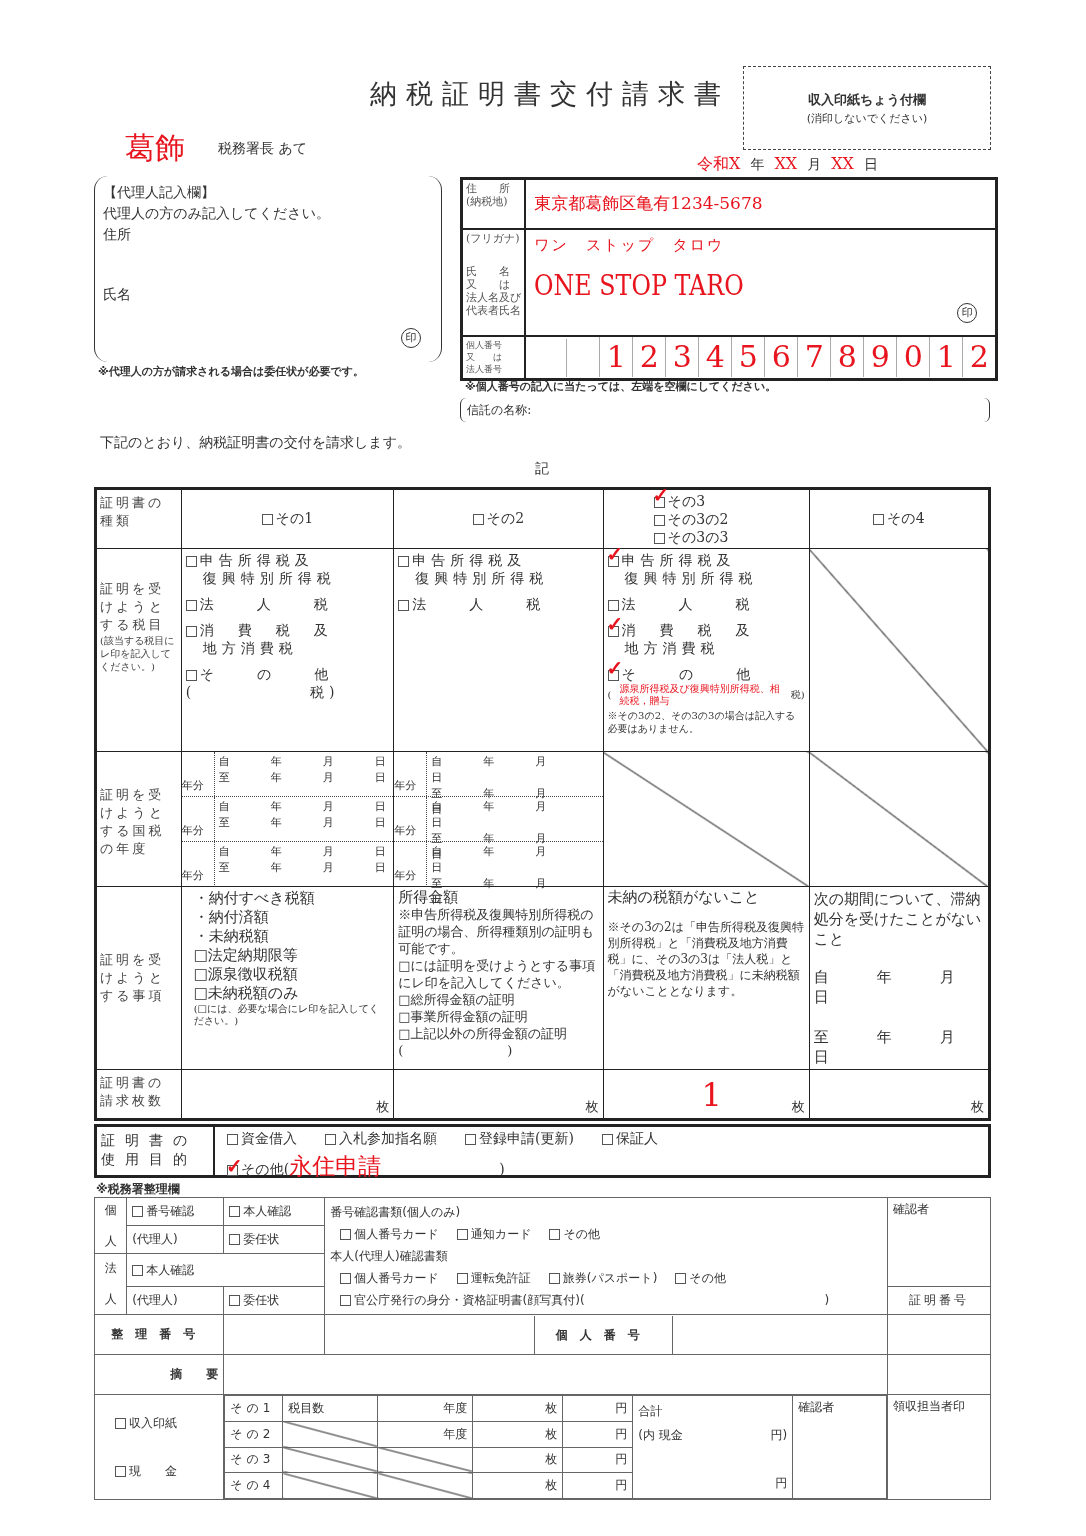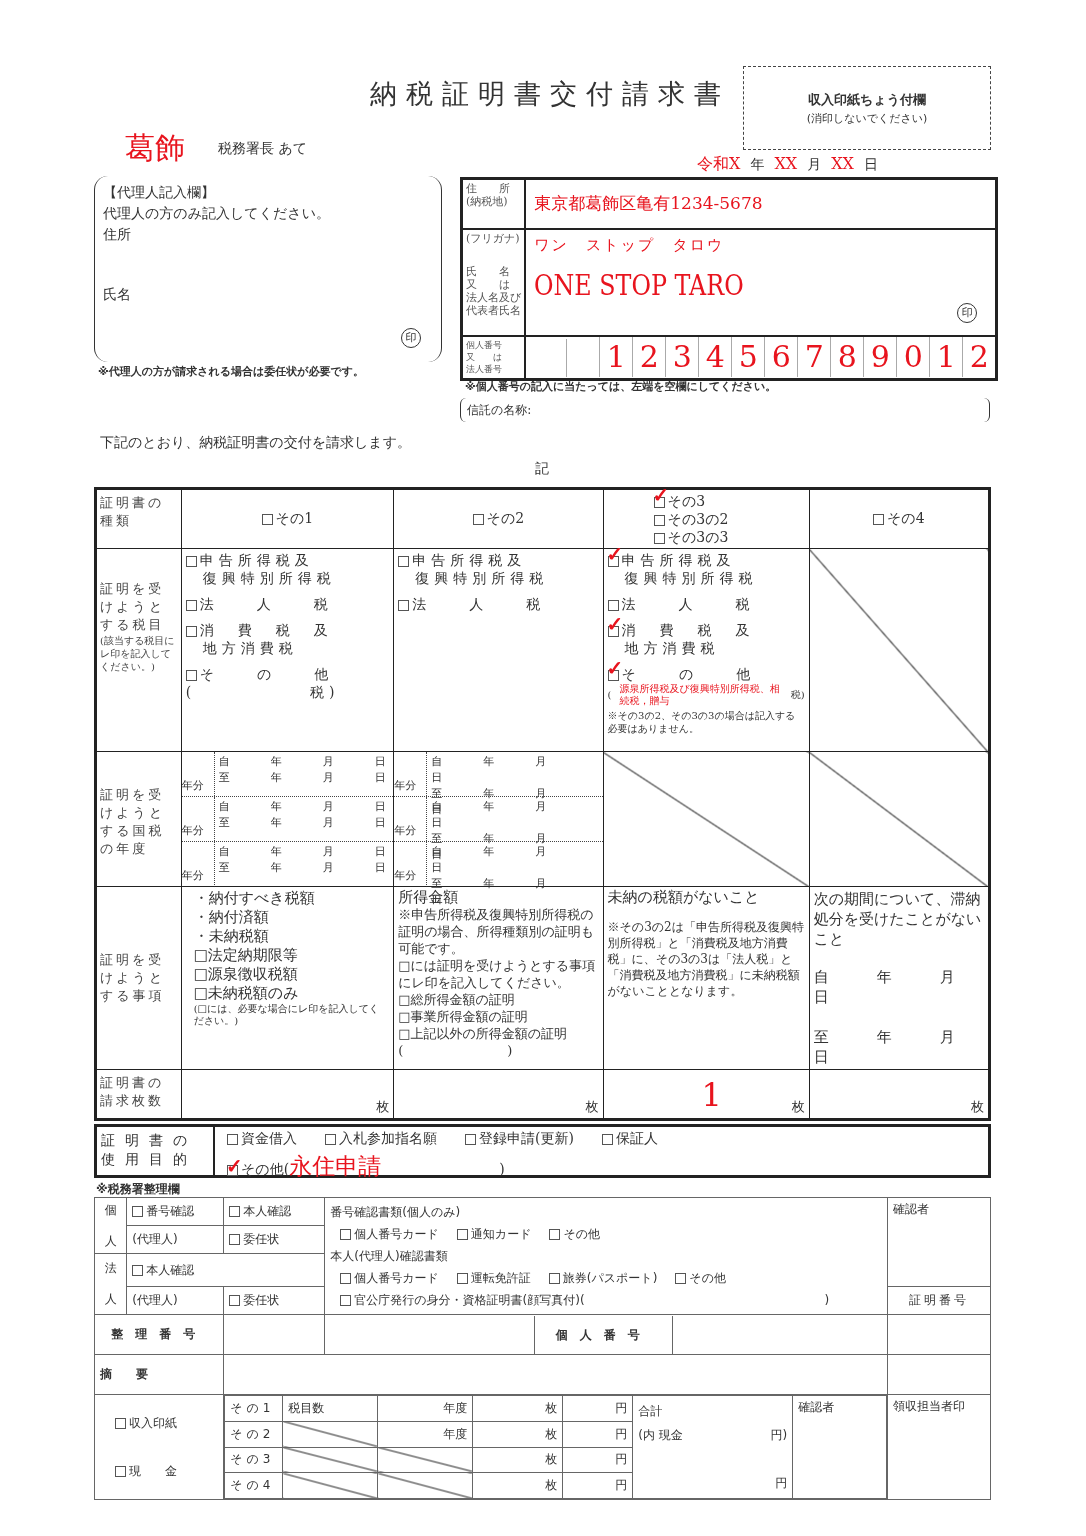--- a/index.html
+++ b/index.html
@@ -317,21 +317,21 @@
         <td style="padding:0">
           <div style="display:flex;height:38px">
             <div style="width:210px;border-right:1px solid #666"></div>
             <div style="width:138px;border-right:1px solid #666;text-align:center;line-height:38px;letter-spacing:12px;font-weight:bold">個人番号</div>
             <div></div>
           </div>
         </td>
         <td></td>
       </tr>
   <tr style="height:40px">
-        <td colspan="2" style="text-align:left;font-weight:bold">摘　　要</td>
+        <td colspan="2" style="text-align:right;font-weight:bold">摘　　要</td>
         <td colspan="2"></td>
         <td></td>
       </tr>
   <tr style="height:94px">
         <td colspan="2" style="line-height:48px;padding-left:20px"><span class="cb"></span><span>収入印紙</span><br><span class="cb"></span><span>現　　金</span></td>
         <td colspan="2" style="padding:0" id="paygrid">
           <table style="width:100%;border-collapse:collapse">
             <tbody>
               <tr style="height:23px">
                 <td style="width:58px;letter-spacing:4px">その1</td>

